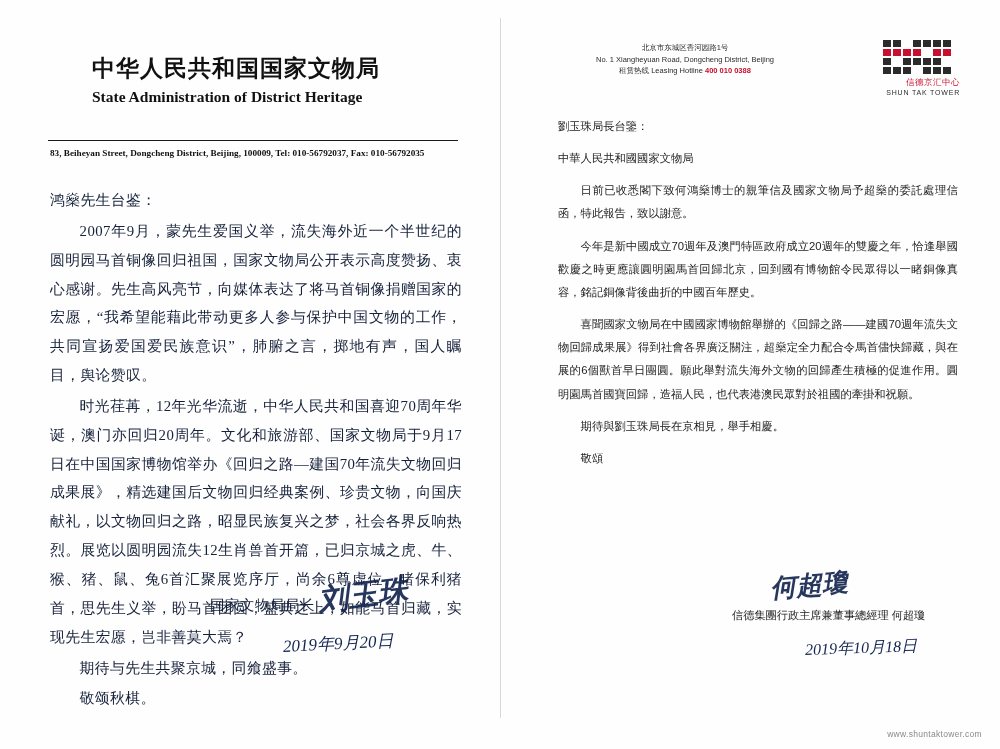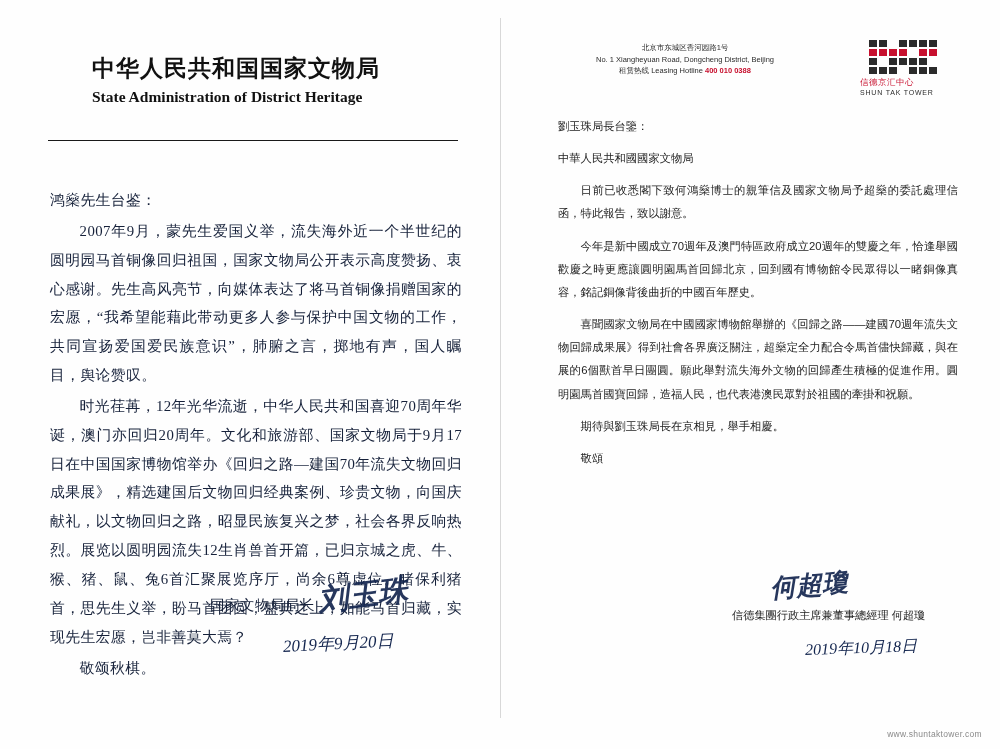--- a/index.html
+++ b/index.html
@@ -166,24 +166,24 @@
     white-space: nowrap;
     text-align: center;
   }
   .r-head-line.cn { font-size: 7.5px; }
   .r-phone {
     color: #c7102e;
     font-weight: bold;
   }
   .logo-box {
     position: absolute;
-    right: 54px;
+    right: 40px;
     top: 40px;
     width: 86px;
-    text-align: left;
+    text-align: right;
   }
   .logo-grid {
     width: 68px;
     height: 34px;
     margin: 0 auto;
     display: grid;
     grid-template-columns: repeat(7, 1fr);
     grid-template-rows: repeat(4, 1fr);
     gap: 1.5px;
   }
@@ -268,25 +268,27 @@
   <div class="divider"></div>
 
   <div class="left-letter">
 
     <div class="letterhead">
       <div class="lh-cn">中华人民共和国国家文物局</div>
       <div class="lh-en1">State Administration of District Heritage</div>
     </div>
 
     <div class="lh-rule"></div>
+    <div class="lh-addr">83, Beiheyan Street, Dongcheng District, Beijing, 100009, Tel: 010-56792037, Fax: 010-56792035</div>
 
     <div class="left-body">
       <p>鸿燊先生台鉴：</p>
       <p class="p-indent">2007年9月，蒙先生爱国义举，流失海外近一个半世纪的圆明园马首铜像回归祖国，国家文物局公开表示高度赞扬、衷心感谢。先生高风亮节，向媒体表达了将马首铜像捐赠国家的宏愿，“我希望能藉此带动更多人参与保护中国文物的工作，共同宣扬爱国爱民族意识”，肺腑之言，掷地有声，国人瞩目，舆论赞叹。</p>
       <p class="p-indent">时光荏苒，12年光华流逝，中华人民共和国喜迎70周年华诞，澳门亦回归20周年。文化和旅游部、国家文物局于9月17日在中国国家博物馆举办《回归之路—建国70年流失文物回归成果展》，精选建国后文物回归经典案例、珍贵文物，向国庆献礼，以文物回归之路，昭显民族复兴之梦，社会各界反响热烈。展览以圆明园流失12生肖兽首开篇，已归京城之虎、牛、猴、猪、鼠、兔6首汇聚展览序厅，尚余6尊虚位。睹保利猪首，思先生义举，盼马首团圆，盛典之上，如能马首归藏，实现先生宏愿，岂非善莫大焉？</p>
+      <p class="p-indent">期待与先生共聚京城，同飨盛事。</p>
       <p class="p-indent">敬颂秋棋。</p>
     </div>
 
     <div class="left-sign-block">
       <span class="sign-label">国家文物局局长</span>
     </div>
 
     <div class="sig-left">刘玉珠</div>
     <div class="date-left">2019年9月20日</div>
   </div>

